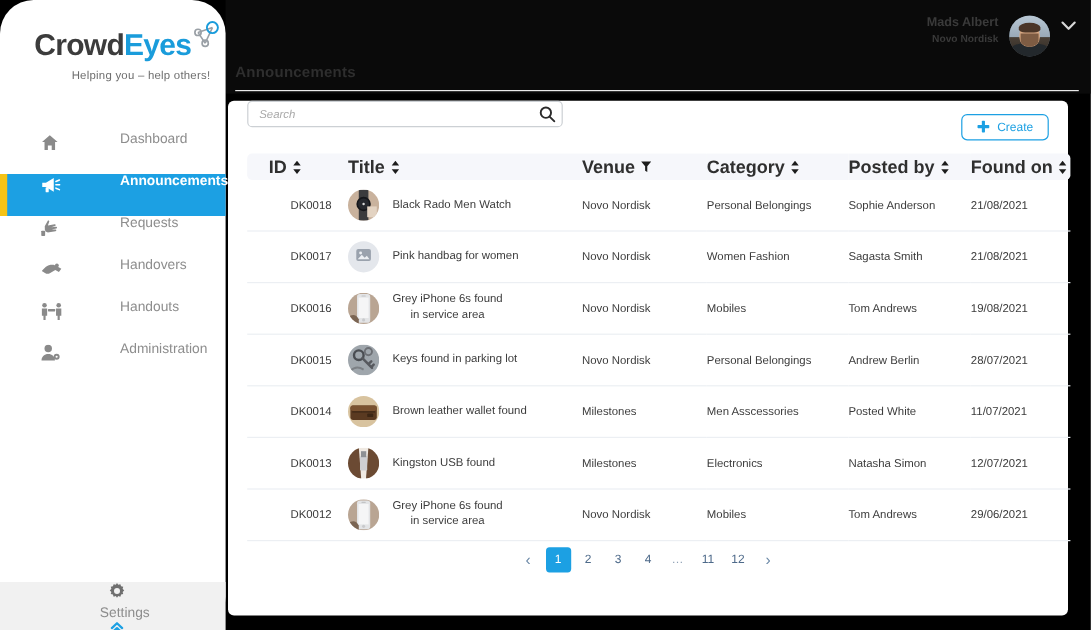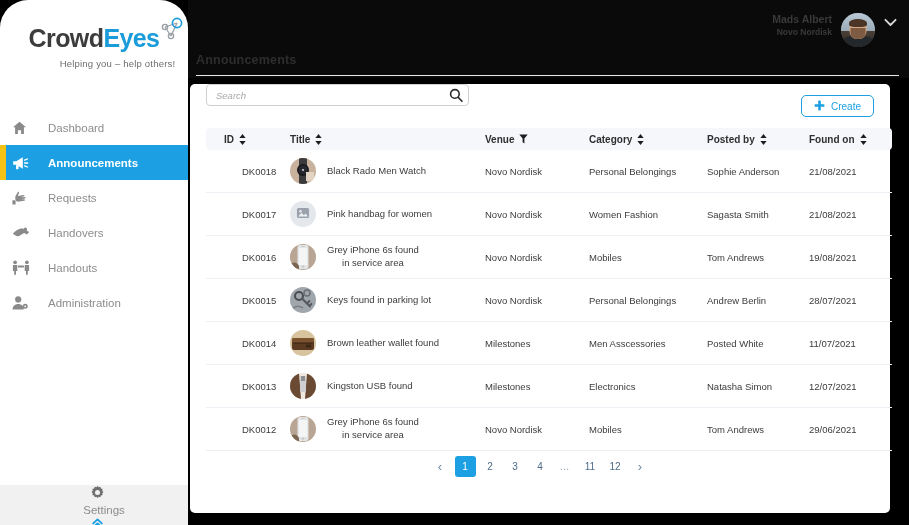--- a/index.html
+++ b/index.html
@@ -57,24 +57,24 @@
     letter-spacing: 0.2px;
     padding-left: 47px;
   }
   .nav {
     margin-top: 18px;
     flex: 1;
   }
   .nav-item {
     height: 35px;
     display: flex;
-    align-items: center;
-    padding-left: 12px;
+    padding-left: 34px;
     position: relative;
     cursor: pointer;
+    gap: 30px;
   }
   .nav-item + .nav-item { margin-top: 0; }
   .nav-item .nav-icon {
     width: 22px;
     height: 18px;
     display: flex;
     align-items: center;
     justify-content: flex-start;
     color: #8a8a8a;
     flex: none;
@@ -276,21 +276,21 @@
   
   table.grid {
     width: 668px;
     margin: 0 16px;
     border-collapse: collapse;
     table-layout: fixed;
   }
   table.grid thead th {
     background: #f6f7fb;
     height: 22px;
-    font-size: 10px;
+    font-size: 15px;
     font-weight: bold;
     color: #2f2f2f;
     text-align: right;
     padding: 0;
     white-space: nowrap;
   }
   table.grid thead th:first-child { border-radius: 4px 0 0 4px; }
   table.grid thead th:last-child  { border-radius: 0 4px 4px 0; }
   .th-inner {
     display: flex;

